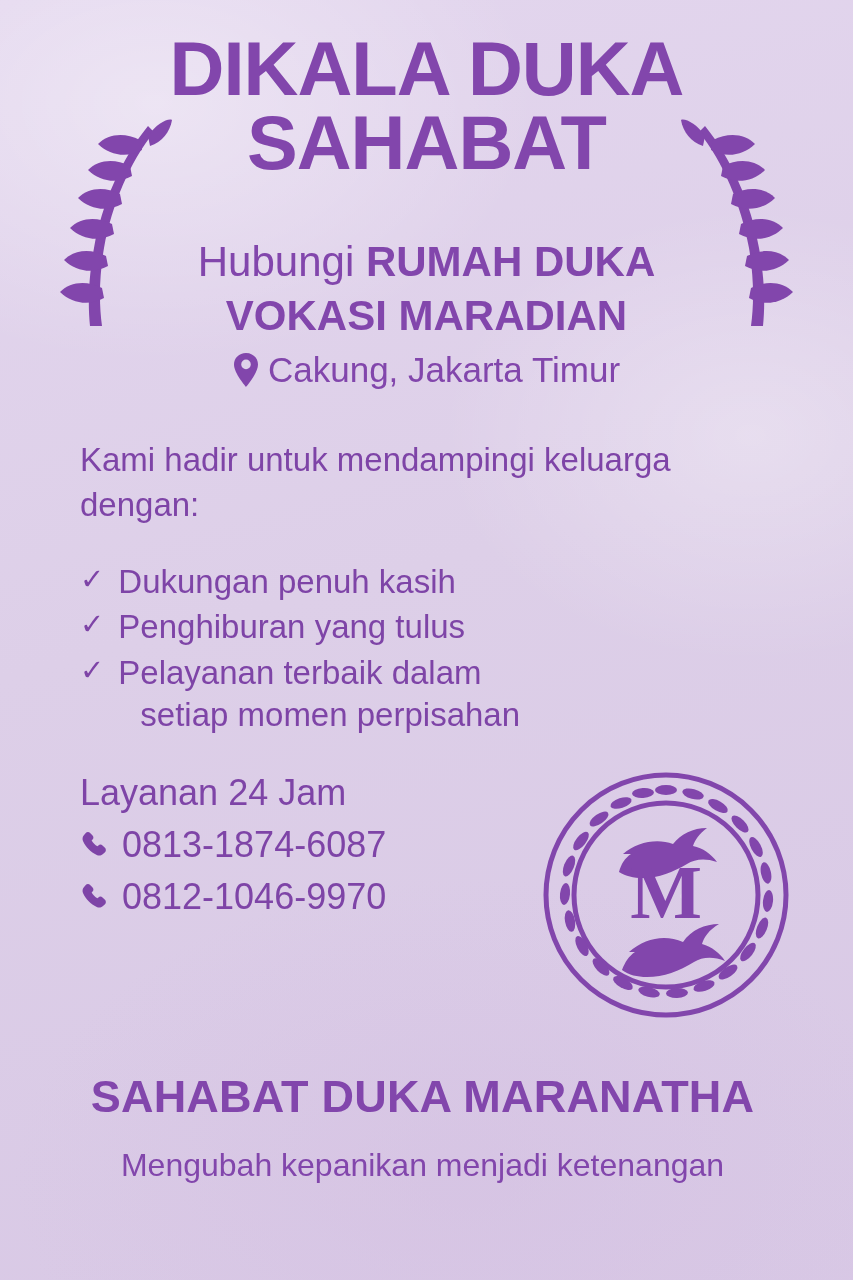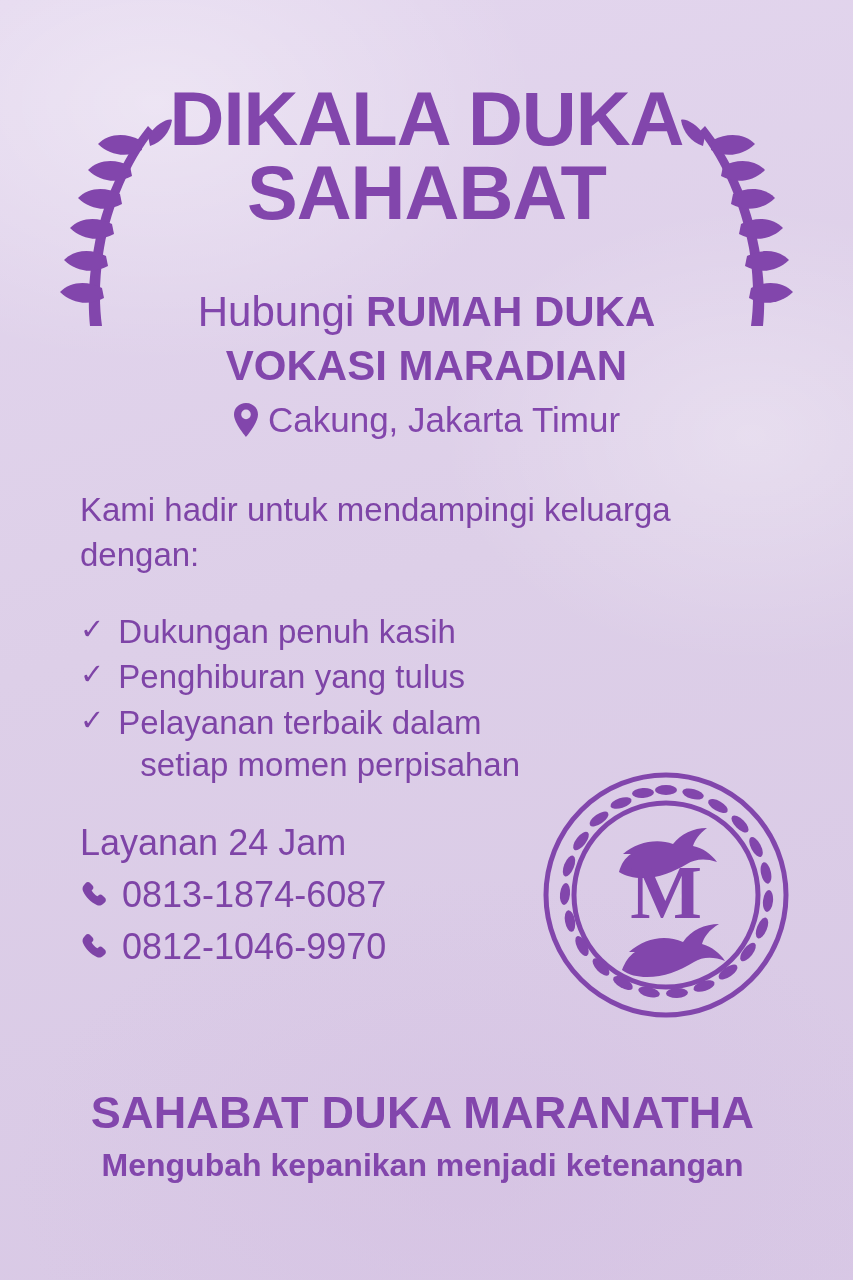--- a/index.html
+++ b/index.html
@@ -29,21 +29,21 @@
     inset: 0;
     background:
       radial-gradient(circle at 10% 20%, rgba(255,255,255,0.18) 0 2px, transparent 3px),
       radial-gradient(circle at 80% 70%, rgba(255,255,255,0.12) 0 2px, transparent 3px);
     pointer-events: none;
   }
 
   
   .header {
     position: relative;
-    padding-top: 82px;
+    padding-top: 32px;
     text-align: center;
   }
   .title {
     color: #8246ac;
     font-weight: bold;
     font-size: 76px;
     line-height: 0.98;
     letter-spacing: -1px;
     margin: 0 auto;
     width: 600px;
@@ -153,23 +153,23 @@
     bottom: 96px;
     text-align: center;
     color: #8246ac;
   }
   .footer .brand {
     font-size: 45px;
     font-weight: bold;
     letter-spacing: 0.2px;
   }
   .footer .tagline {
-    margin-top: 8px;
+    margin-top: 24px;
     font-size: 32px;
-    font-weight: 700;
+    font-weight: 400;
   }
 </style>
 </head>
 <body>
 
 <div class="poster">
   <div class="grain"></div>
 
   <div class="header">
 

